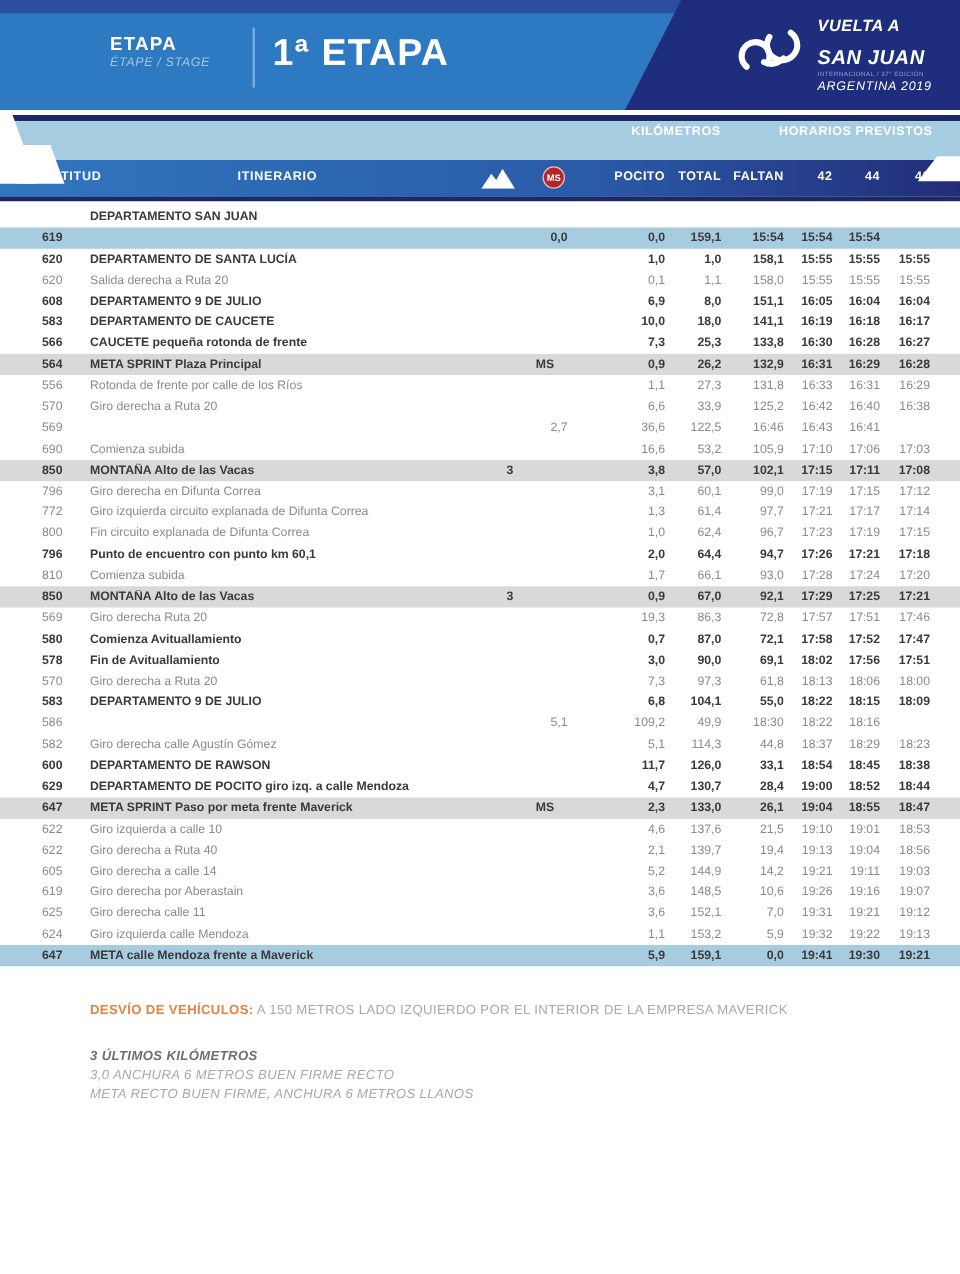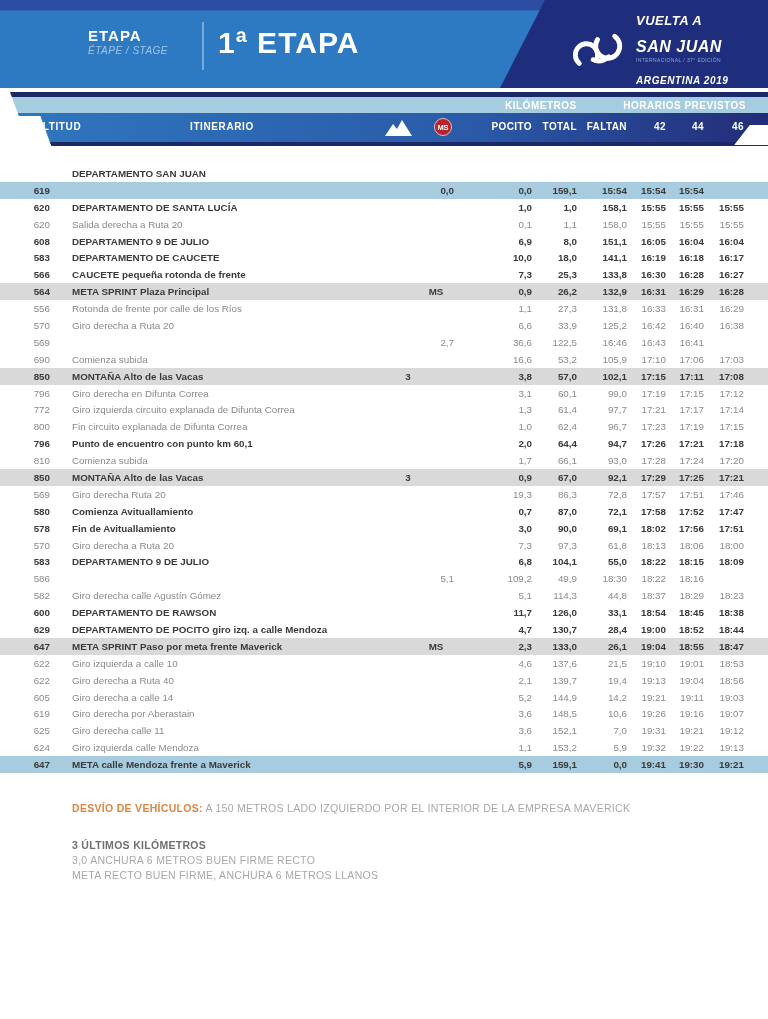--- a/index.html
+++ b/index.html
@@ -17,32 +17,32 @@
   
   .hdr{position:absolute;top:0;left:0;width:768px;height:88px;
        background:linear-gradient(180deg,var(--header-top) 0px,var(--header-top) 10px,var(--header-blue) 11px);}
   .hdr-dark{position:absolute;right:0;top:0;height:100%;width:268px;background:var(--header-dark);
        clip-path:polygon(45px 0,100% 0,100% 100%,0 100%);}
   .etapa-block{position:absolute;left:88px;top:27px;color:#fff;}
   .etapa-label{font-size:15px;font-weight:700;letter-spacing:1px;}
   .etapa-sub{font-size:10px;font-style:italic;color:#9fc6e8;margin-top:1px;letter-spacing:.5px;}
   .hdr-divider{position:absolute;left:202px;top:22px;height:48px;width:2px;background:#7aa8d8;}
   .stage-title{position:absolute;left:218px;top:26px;color:#fff;font-size:30px;font-weight:700;letter-spacing:1px;}
-  .logo{position:absolute;left:570px;top:14px;display:flex;align-items:center;color:#fff;}
+  .logo{position:absolute;left:588px;top:14px;display:flex;align-items:flex-start;color:#fff;}
   .logo-icon{width:58px;height:52px;margin-right:8px;}
   .logo-text{line-height:1;}
   .logo-l1{font-size:13px;font-weight:700;font-style:italic;letter-spacing:.5px;}
   .logo-l2{font-size:16px;font-weight:700;font-style:italic;letter-spacing:.5px;margin-top:12px;}
   .logo-l3{font-size:5px;color:#8ea6d8;margin-top:3px;letter-spacing:.4px;}
-  .logo-l4{font-size:10px;font-weight:700;font-style:italic;margin-top:13px;letter-spacing:.6px;}
+  .logo-l4{font-size:10px;font-weight:400;font-style:italic;margin-top:2px;letter-spacing:.6px;}
 
   
   .band{position:absolute;top:92px;left:0;width:768px;height:55px;}
   .band-topline{height:5px;background:var(--navy-line);}
-  .band-strip{position:relative;height:16px;background:var(--strip-light);}
+  .band-strip{position:relative;height:31px;background:var(--strip-light);}
   .strip-km{position:absolute;left:505px;top:3px;font-size:10px;font-weight:700;color:#fff;letter-spacing:.5px;}
   .strip-hor{position:absolute;right:22px;top:3px;font-size:10px;font-weight:700;color:#fff;letter-spacing:.5px;}
   .band-main{position:relative;height:29px;
        background:linear-gradient(90deg,#3077bf 0%,#2a5aa8 62%,#232c78 100%);}
   .band-main .lbl{position:absolute;top:8px;font-size:10px;font-weight:700;color:#fff;letter-spacing:.6px;}
   .lbl-altitud{left:35px;} .lbl-itin{left:190px;}
   .lbl-right{position:absolute;top:8px;font-size:10px;font-weight:700;color:#fff;letter-spacing:.4px;}
   .mtn-icon{position:absolute;left:385px;top:7px;width:27px;height:16px;}
   .ms-badge{position:absolute;left:434px;top:5px;width:18px;height:18px;border-radius:50%;
        background:var(--ms-red);color:#fff;font-size:7.5px;font-weight:700;
@@ -64,21 +64,21 @@
   .cell.alt{text-align:right;padding-right:2px;}
   .cell.name{padding-left:0;}
   .cell.mtn,.cell.ms{text-align:center;}
   .cell.parcial,.cell.total,.cell.faltan,.cell.t42,.cell.t44,.cell.t46{text-align:right;}
 
   
   .notes{position:absolute;left:72px;top:802px;width:640px;}
   .note-line1{font-size:10.5px;letter-spacing:.3px;}
   .desvio-label{color:var(--accent-orange);font-weight:700;}
   .desvio-text{color:var(--note-gray);}
-  .note-block{margin-top:24px;font-size:10.5px;color:var(--note-gray);line-height:15px;letter-spacing:.3px;}
+  .note-block{margin-top:24px;font-size:10.5px;color:var(--note-gray);line-height:15px;letter-spacing:.3px;font-style:italic;}
   .note-title{font-weight:700;color:var(--note-dark);}
 </style>
 </head>
 <body>
 
 <div class="page">
 
   <div class="hdr">
     <div class="hdr-dark"></div>
     <div class="etapa-block">

